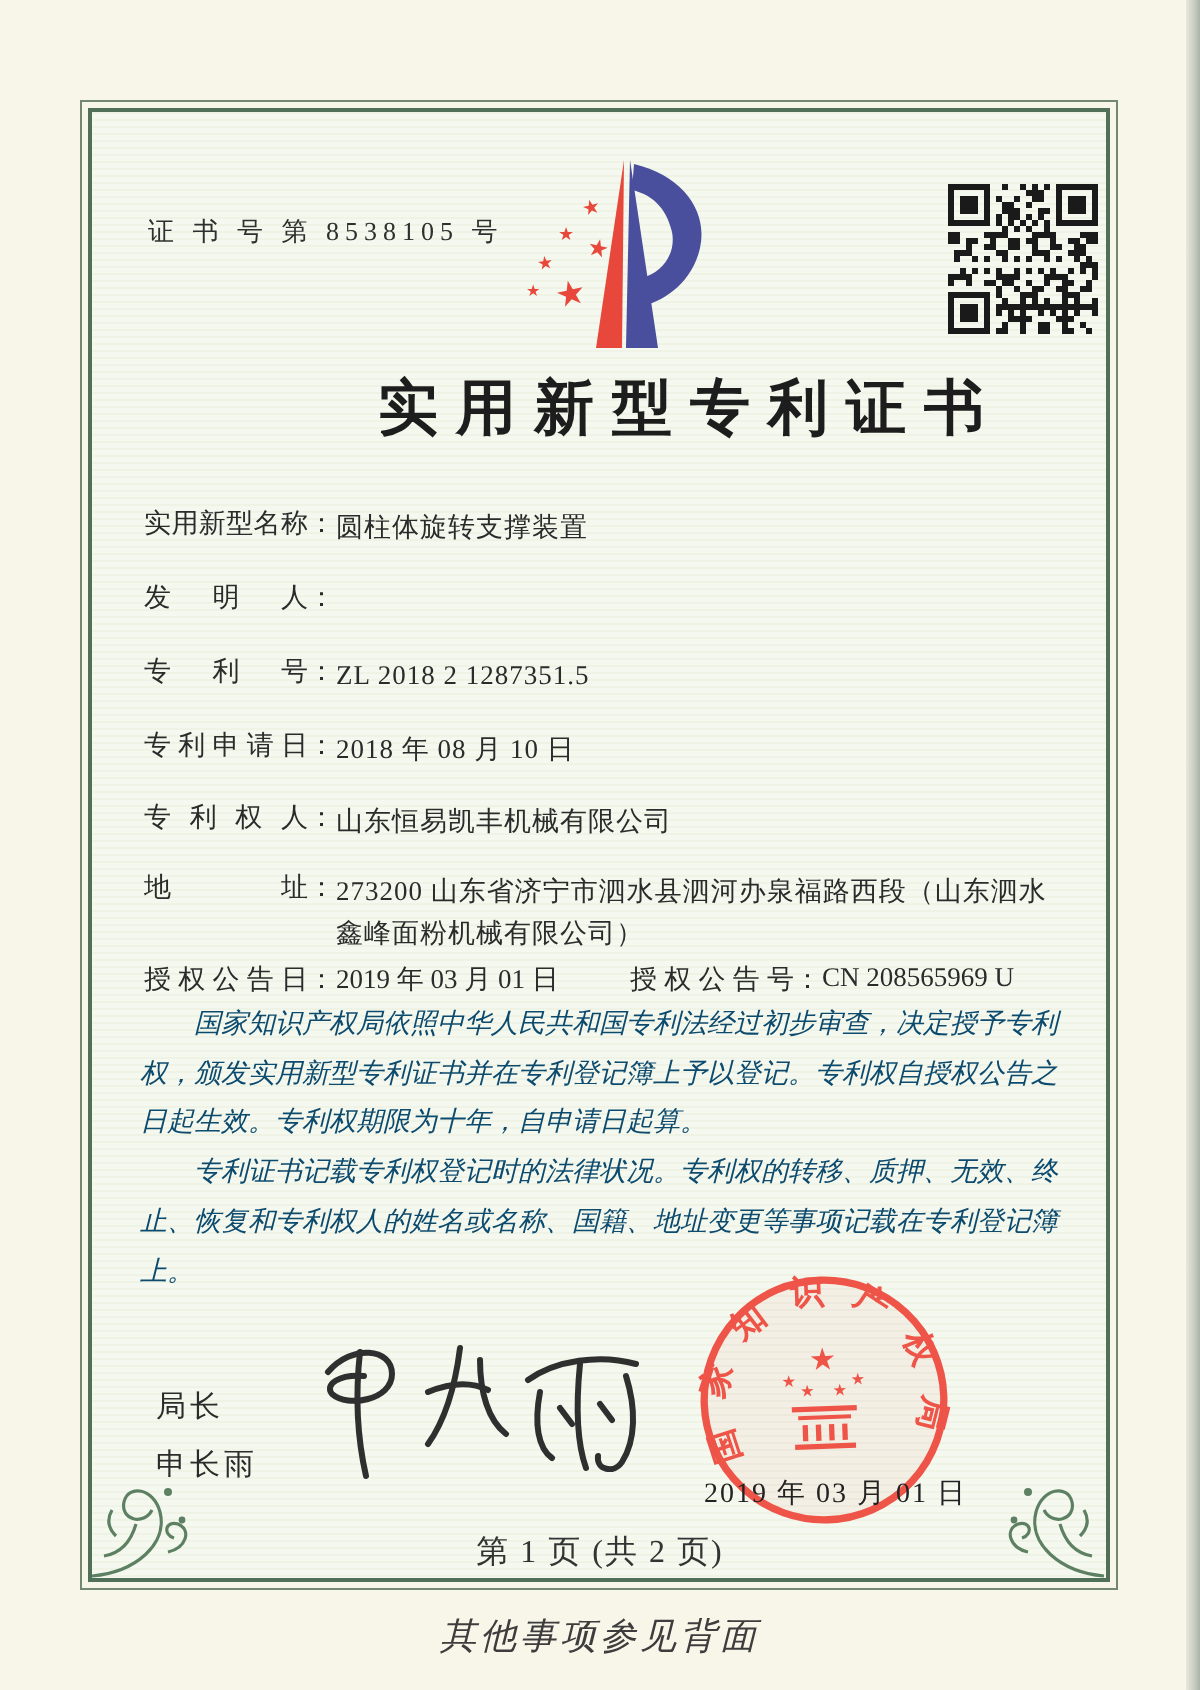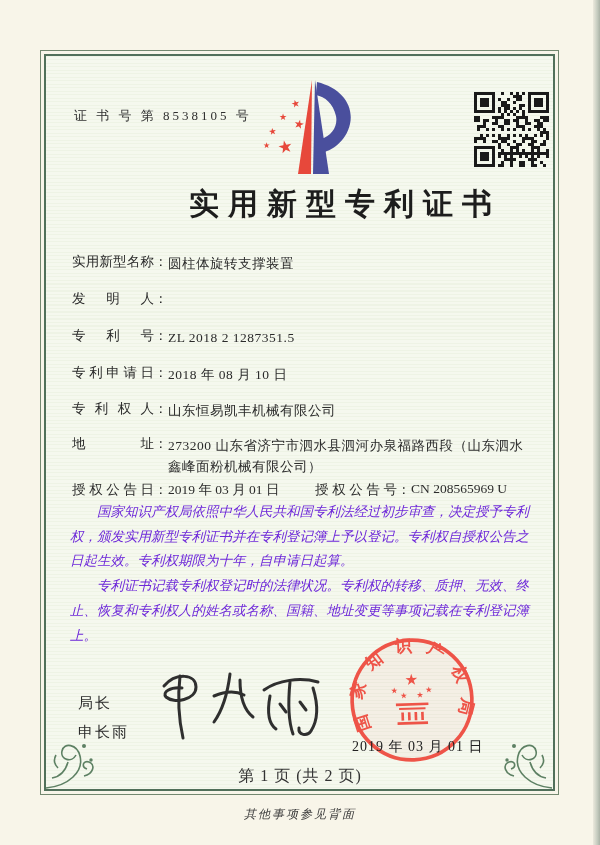--- a/index.html
+++ b/index.html
@@ -36,38 +36,38 @@
   .fields { position:absolute; left:72px; top:253px; width:460px; font-size:13.5px; }
   .frow { position:absolute; left:0; width:100%; display:flex; align-items:flex-start; }
   .flabel {
     display:inline-block; width:82px; flex:0 0 82px;
     text-align:justify; text-align-last:justify; white-space:nowrap;font-family:Liberation Mono, monospace;
   }
   .fcolon { flex:0 0 14px; }
   .fvalue { flex:1; letter-spacing:0.5px; line-height:21px; }
   .paras {
     position:absolute; left:70px; top:500px; width:462px;
-    font-size:13.5px; line-height:1.83; font-style:italic; color:#6d28d9;
+    font-size:13.5px; line-height:1.83; font-style:italic; color:#0c4a6e;
   }
   .paras p { margin:0; text-indent:2em; }
   .director { position:absolute; left:78px; top:694px; font-size:15px; letter-spacing:2px; }
   .director div { margin-bottom:10px;font-family:Liberation Serif, serif; }
   .signature { position:absolute; left:150px; top:662px; width:185px; height:90px; }
   .seal { position:absolute; left:346px; top:634px; width:132px; height:132px; }
   .seal-date {
     position:absolute; left:352px; top:738px; width:140px;
     font-size:14px; letter-spacing:1px; color:#222; z-index:5;
   }
   .page-info {
     position:absolute; left:0; top:766px; width:100%;
     text-align:center; font-size:16px; letter-spacing:1px; color:#333;
   }
   .footer-note {
     position:absolute; left:0; top:806px; width:100%;
-    text-align:center; font-size:12px; font-style:italic; color:#3d3d3d; letter-spacing:2px;
+    text-align:center; font-size:18px; font-style:italic; color:#3d3d3d; letter-spacing:2px;
   }
   .flourish { position:absolute; width:62px; height:66px; z-index:3; }
   .flourish.left  { left:44px;  top:724px; }
   .flourish.right { left:492px; top:724px; transform:scaleX(-1); }
 </style>
 </head>
 <body>
 
 <div class="page">
 

